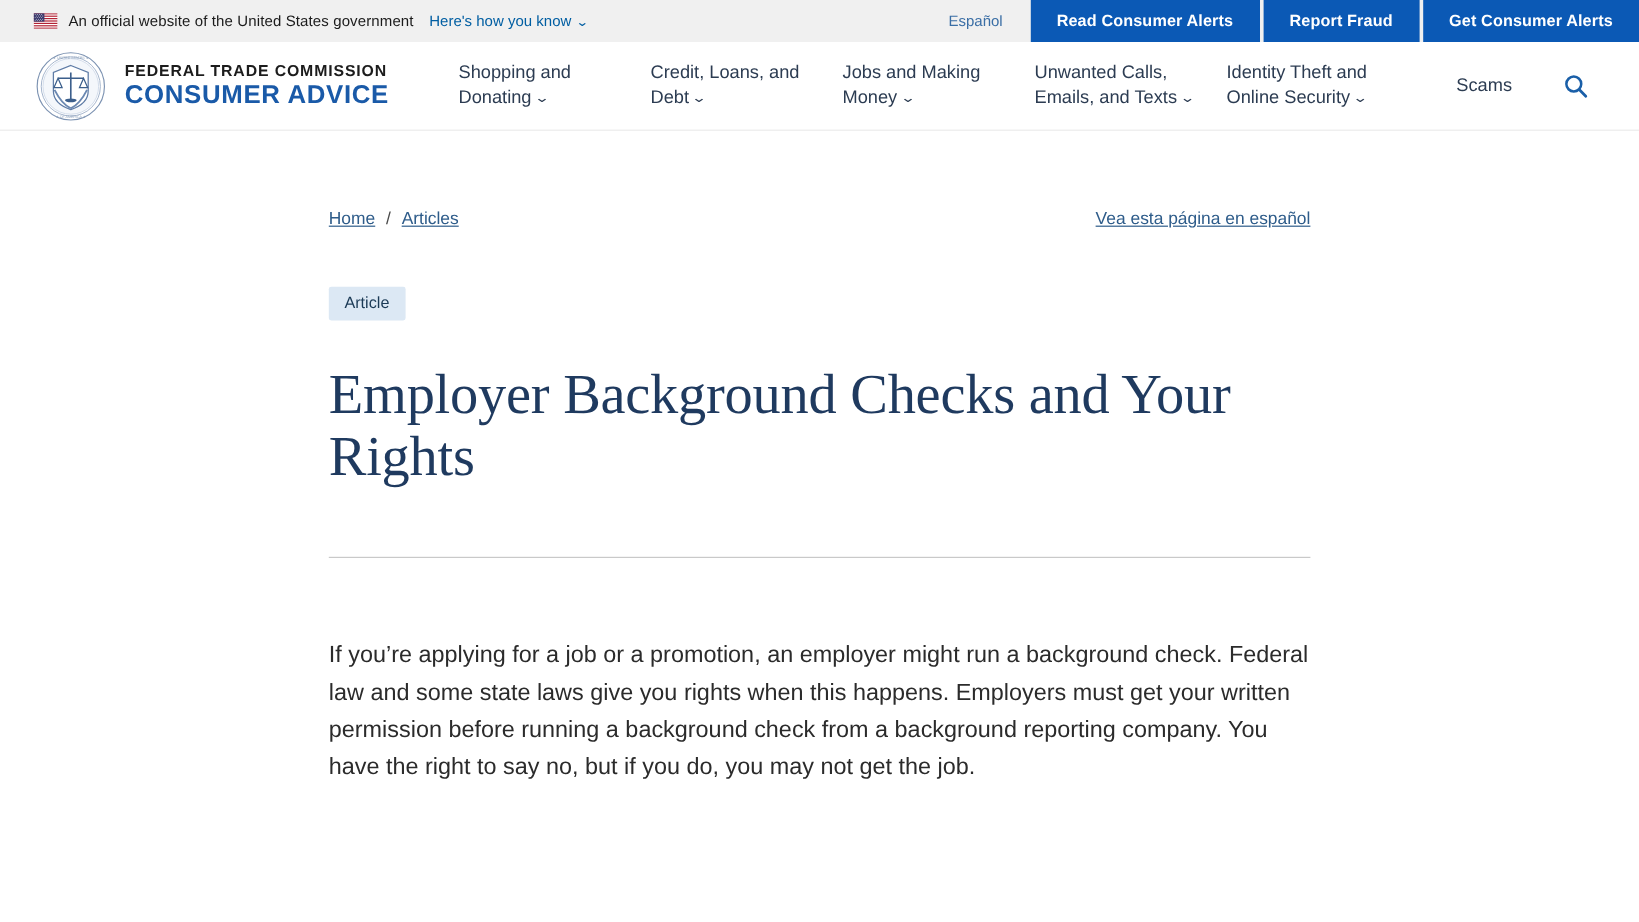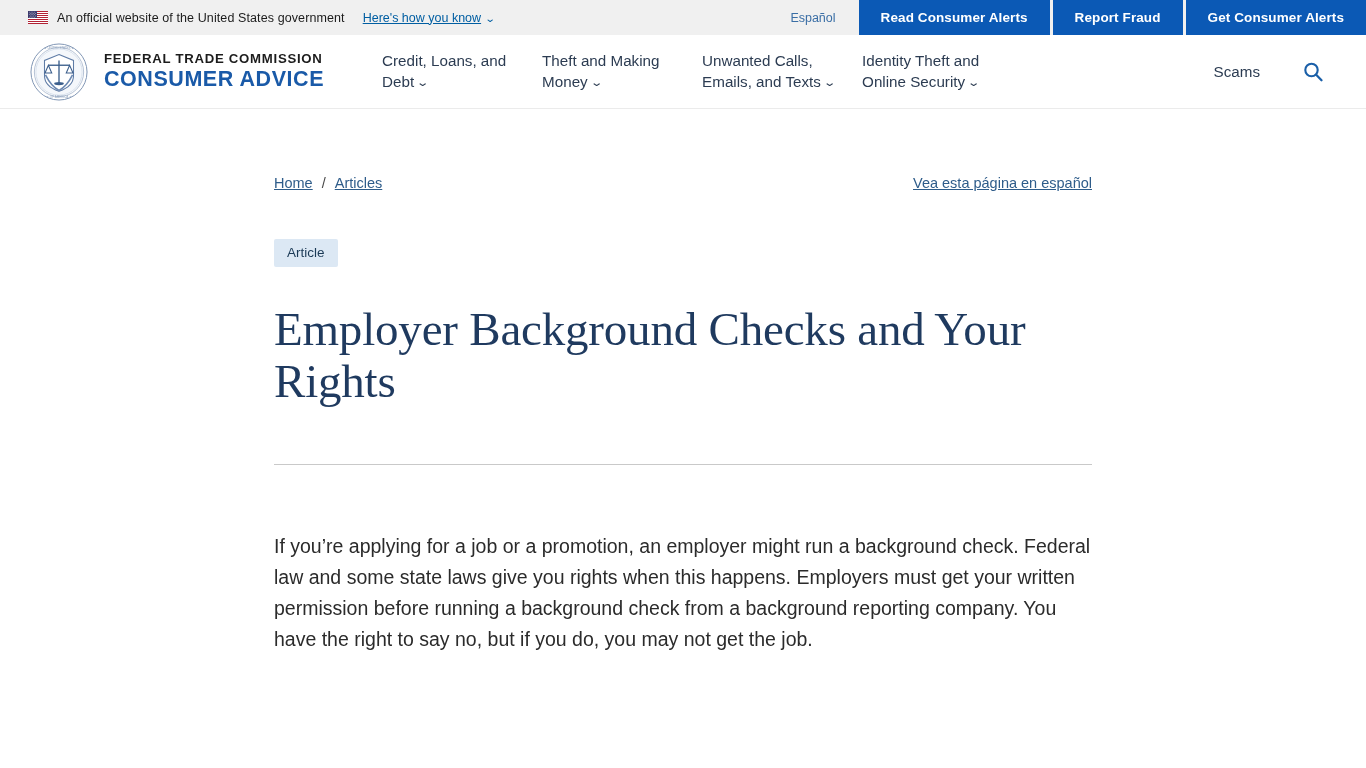--- a/index.html
+++ b/index.html
@@ -34,22 +34,21 @@
   }
   .gov-text {
     font-size: 12.5px;
     color: #1b1b1b;
     letter-spacing: 0.1px;
     white-space: nowrap;
   }
   .how-you-know {
     font-size: 12.5px;
     color: #005ea2;
-    text-decoration: underline;
-    margin-left: 9px;
+    margin-left: 4px;
     cursor: pointer;
     white-space: nowrap;
   }
   .chev-sm {
     display: inline-block;
     margin-left: 5px;
     font-size: 10px;
     color: #005ea2;
     transform: scaleX(1.35);
   }
@@ -305,22 +304,23 @@
         <text x="30" y="57.2" text-anchor="middle">★ OF AMERICA ★</text>
       </g>
     </svg>
     <div class="brand-text">
       <div class="brand-line1">FEDERAL TRADE COMMISSION</div>
       <div class="brand-line2">CONSUMER ADVICE</div>
     </div>
   </div>
 
   <nav class="main-nav">
+    <div class="nav-item"><span>Shopping and Donating</span><span class="chev">⌄</span></div>
     <div class="nav-item"><span>Credit, Loans, and Debt</span><span class="chev">⌄</span></div>
-    <div class="nav-item"><span>Theft and Making Money</span><span class="chev">⌄</span></div>
+    <div class="nav-item"><span>Jobs and Making Money</span><span class="chev">⌄</span></div>
     <div class="nav-item"><span>Unwanted Calls, Emails, and Texts</span><span class="chev">⌄</span></div>
     <div class="nav-item"><span>Identity Theft and Online Security</span><span class="chev">⌄</span></div>
 
     <div class="nav-right">
       <div class="nav-scams">Scams</div>
       <button class="search-btn">
         <svg width="22" height="22" viewBox="0 0 22 22">
           <circle cx="9.5" cy="9" r="6.2" fill="none" stroke="#1a5fa8" stroke-width="2.1"></circle>
           <line x1="14.2" y1="13.8" x2="19.5" y2="19.2" stroke="#1a5fa8" stroke-width="2.3" stroke-linecap="round"></line>
         </svg>

